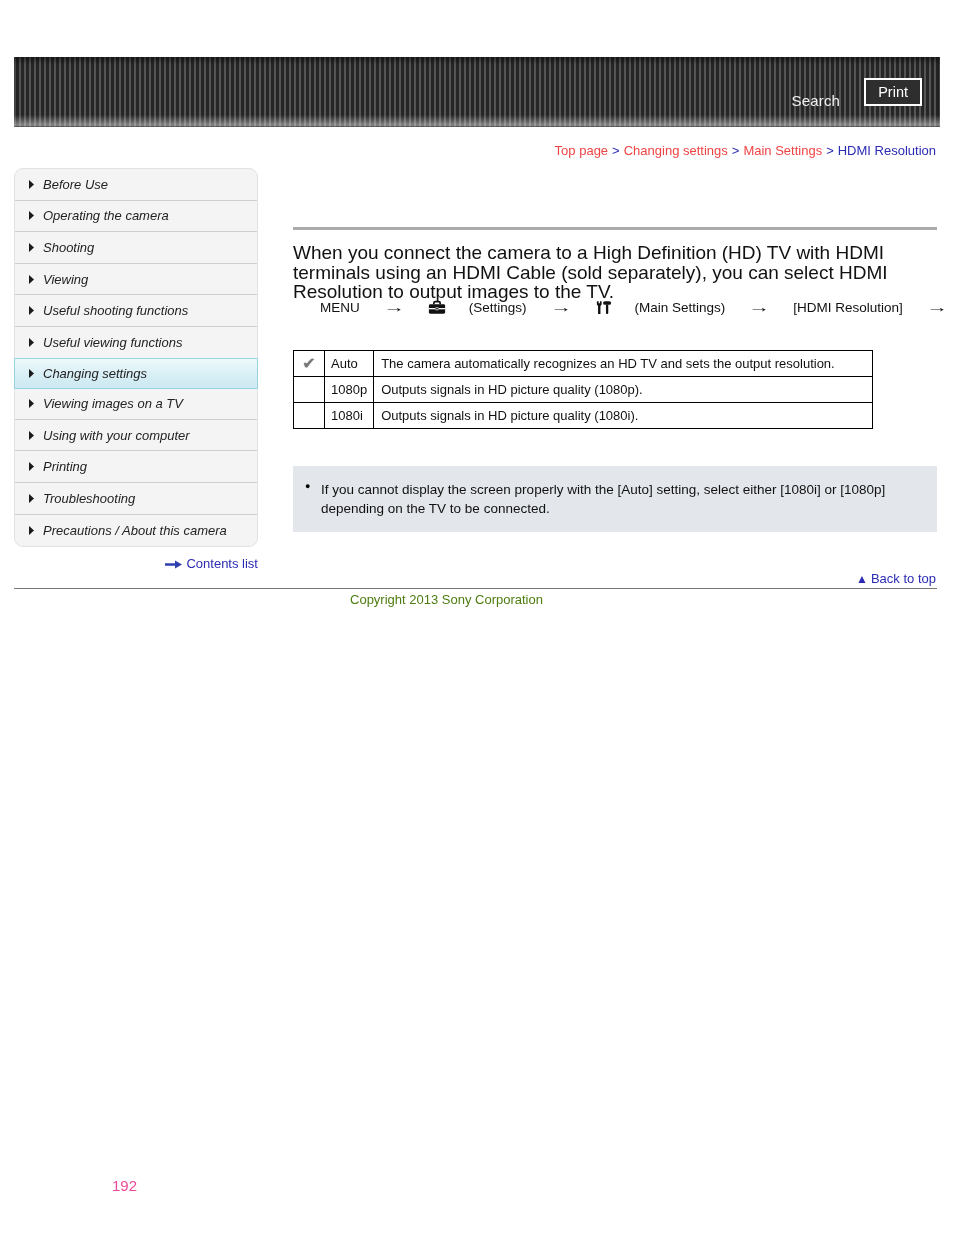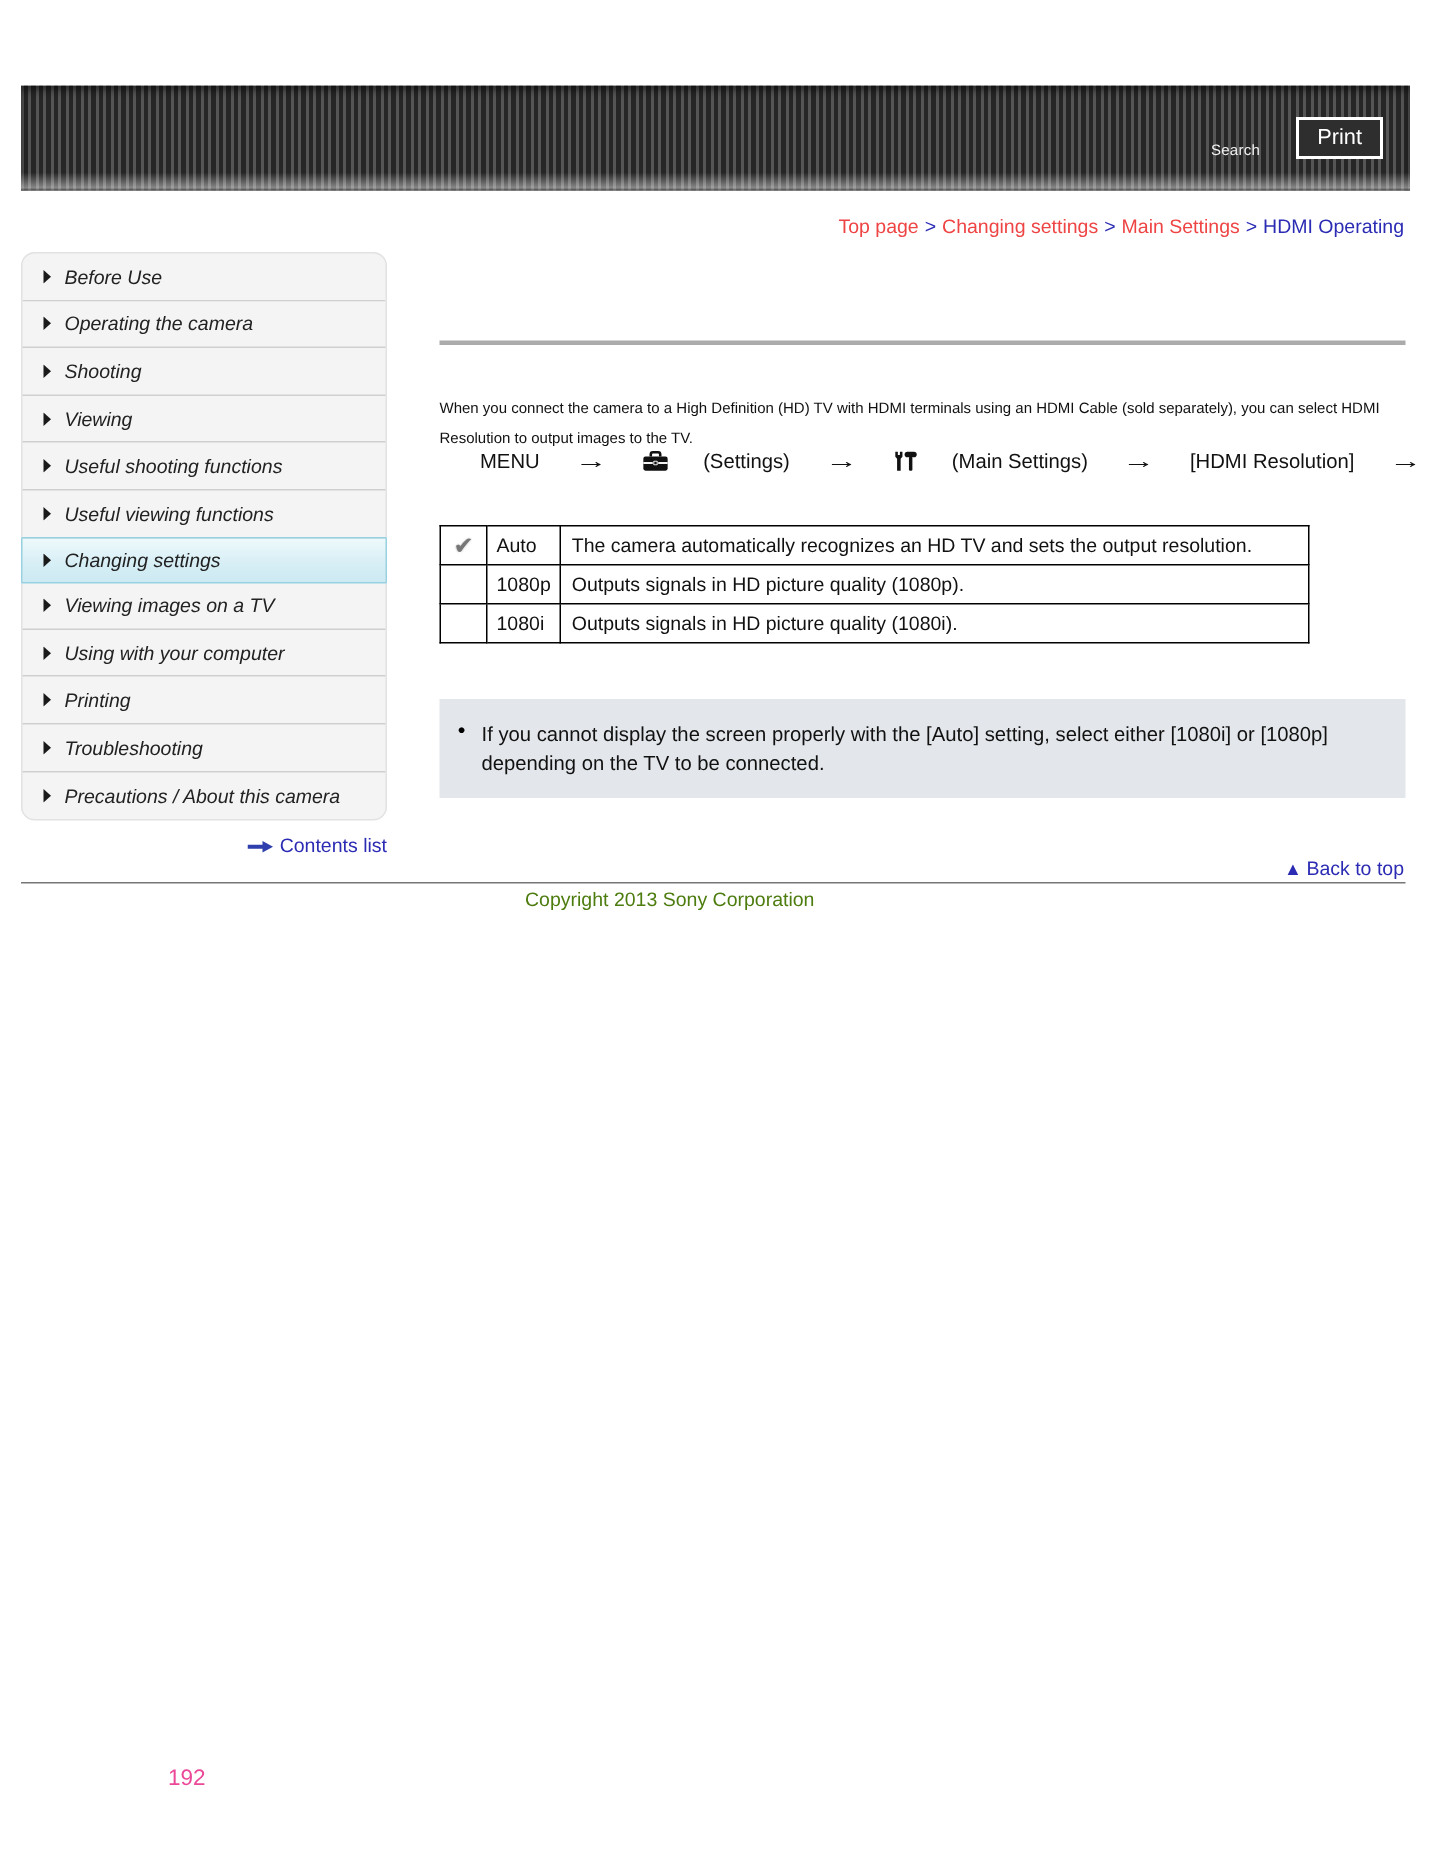--- a/index.html
+++ b/index.html
@@ -14,21 +14,21 @@
     background:repeating-linear-gradient(90deg,#555 0px,#555 2px,#262626 2px,#262626 5px);
     box-shadow:inset 0 3px 6px rgba(0,0,0,.55);
     display:flex;align-items:center;justify-content:flex-end;gap:24px;
     padding-right:18px;box-sizing:border-box;
   }
   .header-bar::after{
     content:"";position:absolute;left:0;right:0;bottom:0;height:12px;
     background:linear-gradient(180deg,rgba(255,255,255,0) 0%,rgba(255,255,255,.45) 85%,rgba(90,90,90,.6) 100%);
     pointer-events:none;
   }
-  .search-link{color:#f2f2f2;font-size:10px;cursor:pointer;letter-spacing:.2px;margin-top:17px;}
+  .search-link{color:#f2f2f2;font-size:15px;cursor:pointer;letter-spacing:.2px;margin-top:17px;}
   .print-button{
     color:#ffffff;font-size:14.5px;background:#2e2e2e;border:2px solid #ffffff;
     padding:4px 12px;cursor:pointer;position:relative;z-index:2;
   }
   
   .breadcrumb{
     position:absolute;top:143px;right:18px;font-size:13px;color:#2b2bb4;white-space:nowrap;
   }
   .breadcrumb a{color:#ef4444;text-decoration:none;cursor:pointer;}
   .crumb-sep{padding:0 4px;}
@@ -50,22 +50,22 @@
     border:1px solid #96d2e2;margin:-1px;position:relative;z-index:1;border-radius:1px;
   }
   .contents-list{
     position:absolute;left:14px;top:556px;width:244px;text-align:right;
     font-size:13px;color:#2b2bb4;cursor:pointer;
   }
   .contents-list .lbl{margin-left:4px;}
   
   .title-rule{position:absolute;left:293px;top:227px;width:644px;height:3px;background:#ababab;}
   .intro{
-    position:absolute;left:293px;top:263px;width:648px;
-    font-size:10px;line-height:19.5px;color:#111;
+    position:absolute;left:293px;top:243px;width:648px;
+    font-size:19px;line-height:19.5px;color:#111;
   }
   .flow{
     position:absolute;left:320px;top:296px;width:622px;height:22px;
     display:flex;align-items:center;gap:23px;font-size:13.5px;color:#111;white-space:nowrap;
   }
   .flow .arr{display:inline-block;transform:scaleX(1.55);margin:0 4px;font-size:14px;}
   .flow .toolicon{display:flex;align-items:center;}
   .flow .dot{font-size:19px;line-height:1;margin-left:2px;}
   
   .settings-table{
@@ -95,21 +95,21 @@
 </style>
 </head>
 <body>
 
 <div class="header-bar">
   <span class="search-link">Search</span>
   <button class="print-button">Print</button>
 </div>
 
 <div class="breadcrumb">
-  <a>Top page</a><span class="crumb-sep">&gt;</span><a>Changing settings</a><span class="crumb-sep">&gt;</span><a>Main Settings</a><span class="crumb-sep">&gt;</span><span>HDMI Operating</span>
+  <a>Top page</a><span class="crumb-sep">&gt;</span><a>Changing settings</a><span class="crumb-sep">&gt;</span><a>Main Settings</a><span class="crumb-sep">&gt;</span><span>HDMI Resolution</span>
 </div>
 
 <div class="sidebar">
   <div class="side-item">
     <span class="tri">
         <svg width="6" height="9" viewBox="0 0 6 9">
           <path d="M1 0 L6 4.5 L1 9 Z" fill="#1a1a1a"></path>
         </svg>
       </span>
     <span>Before Use</span>

